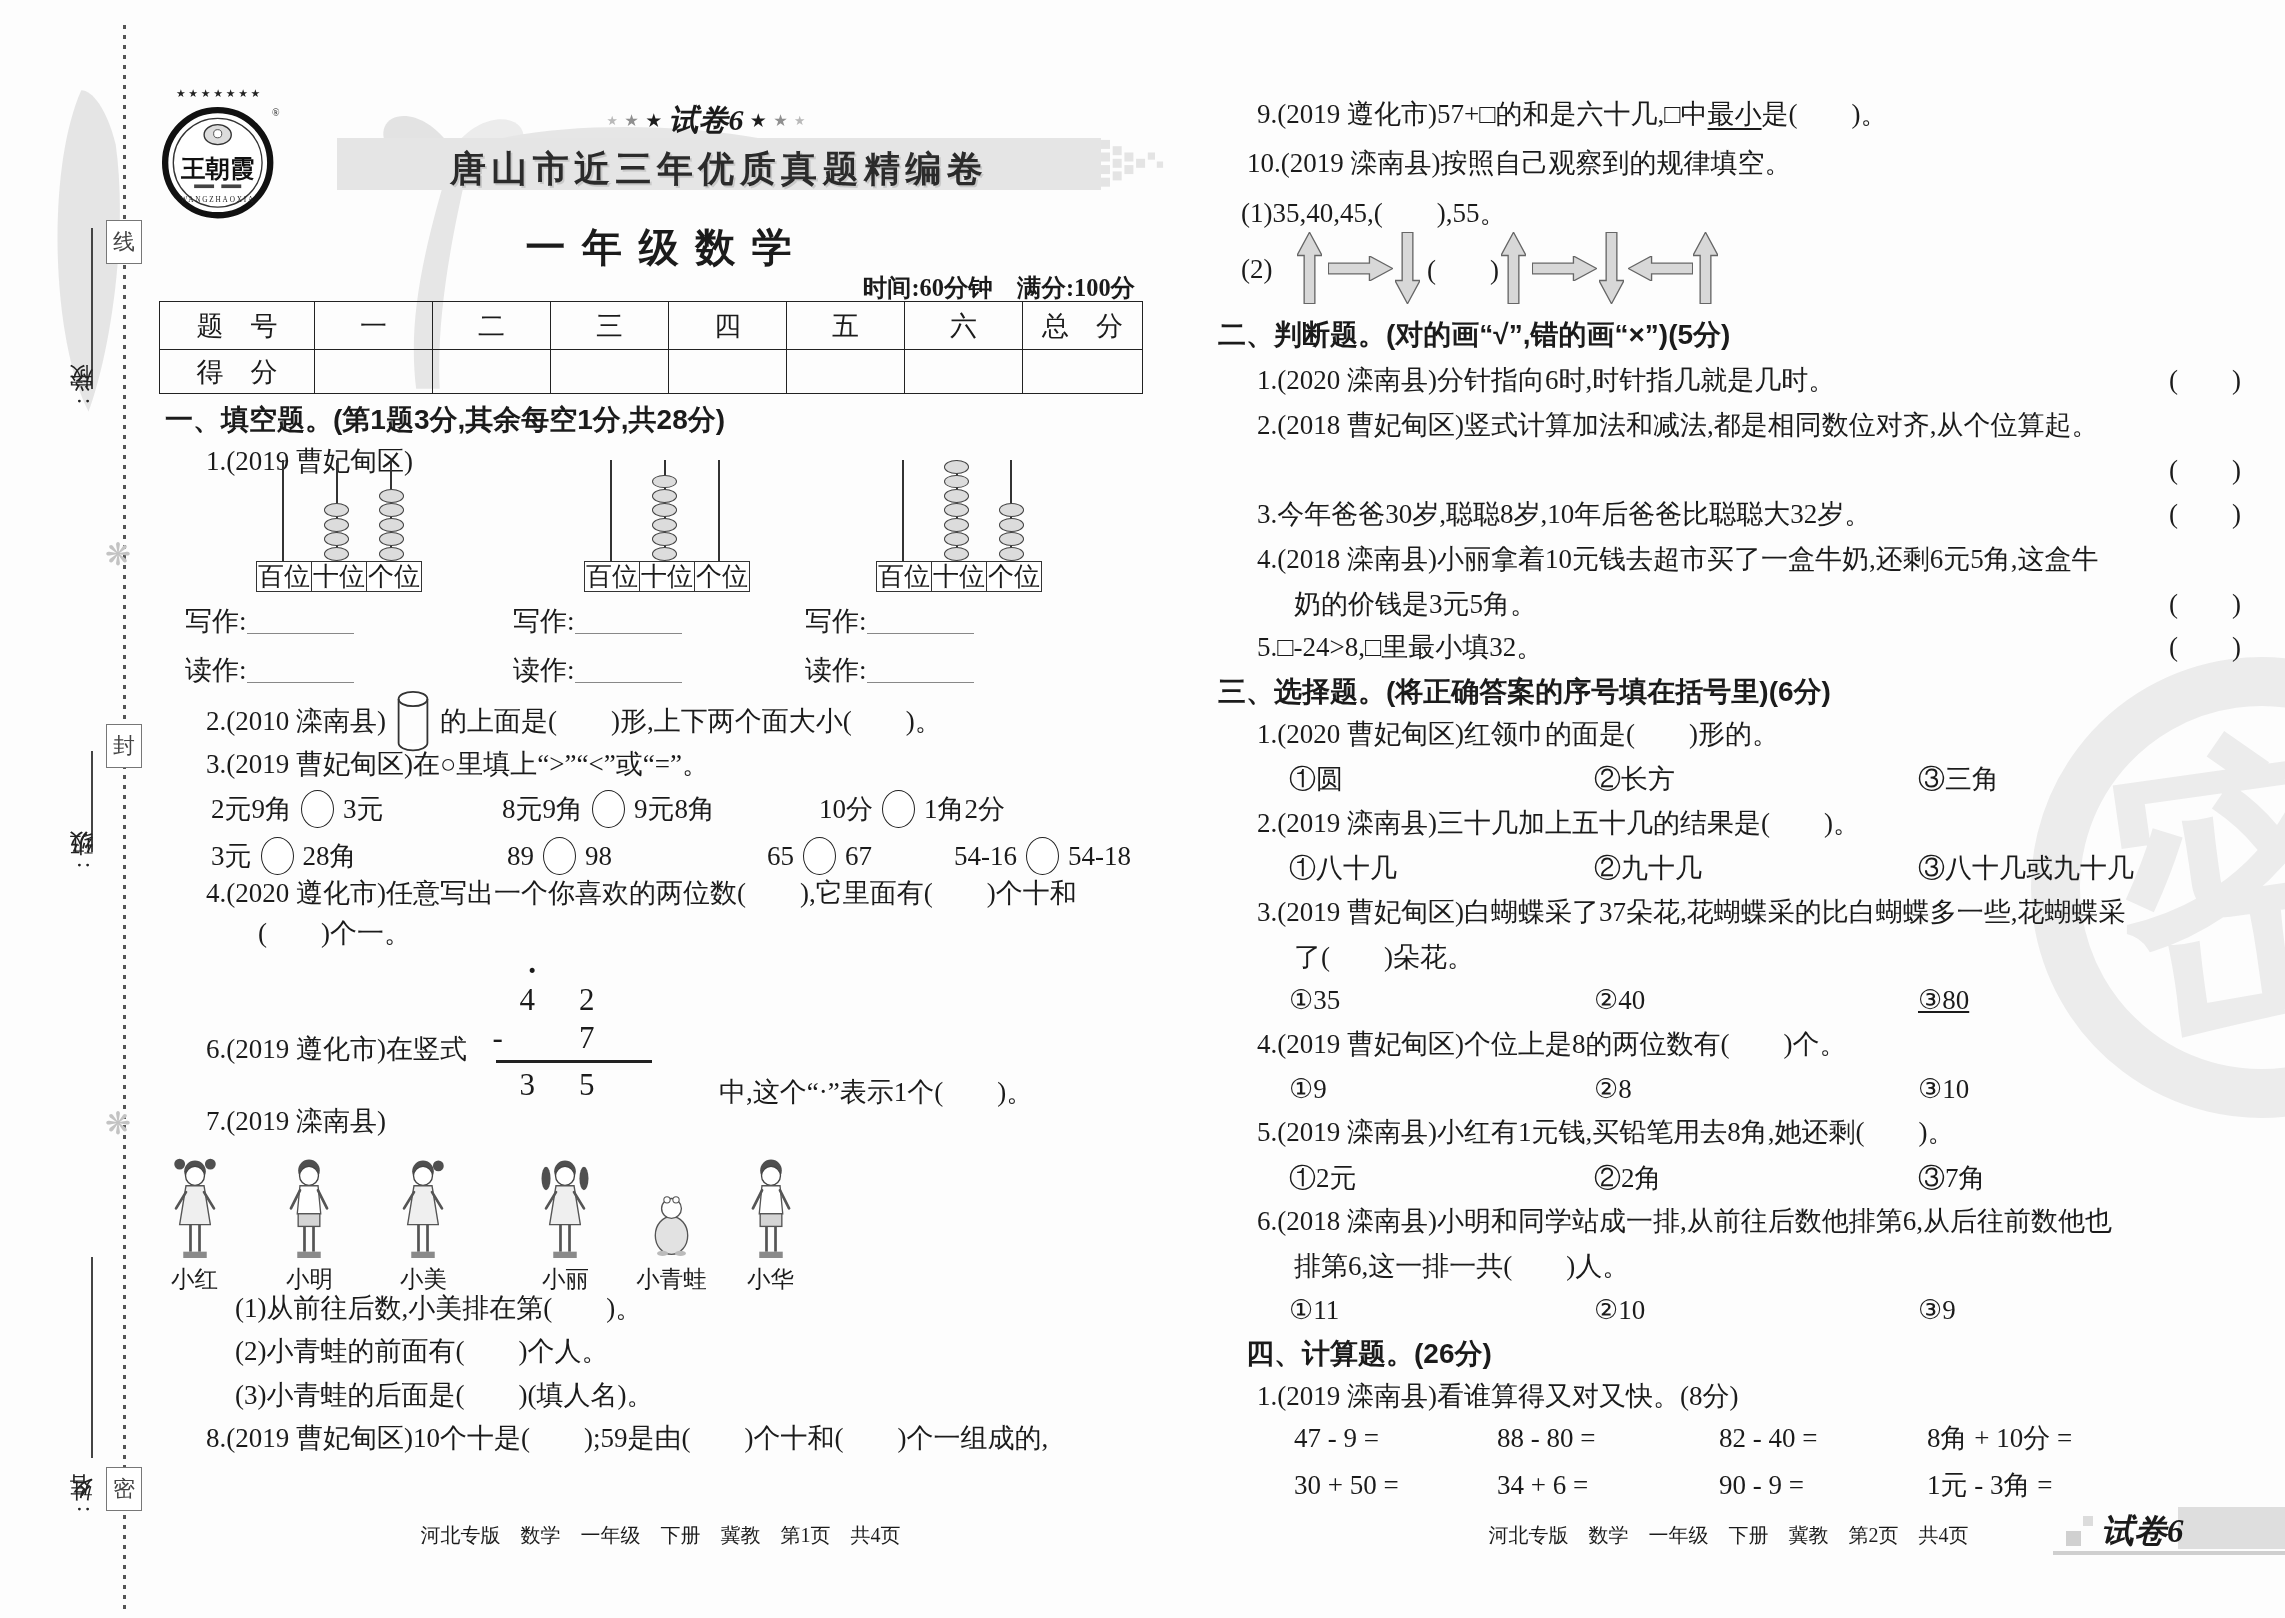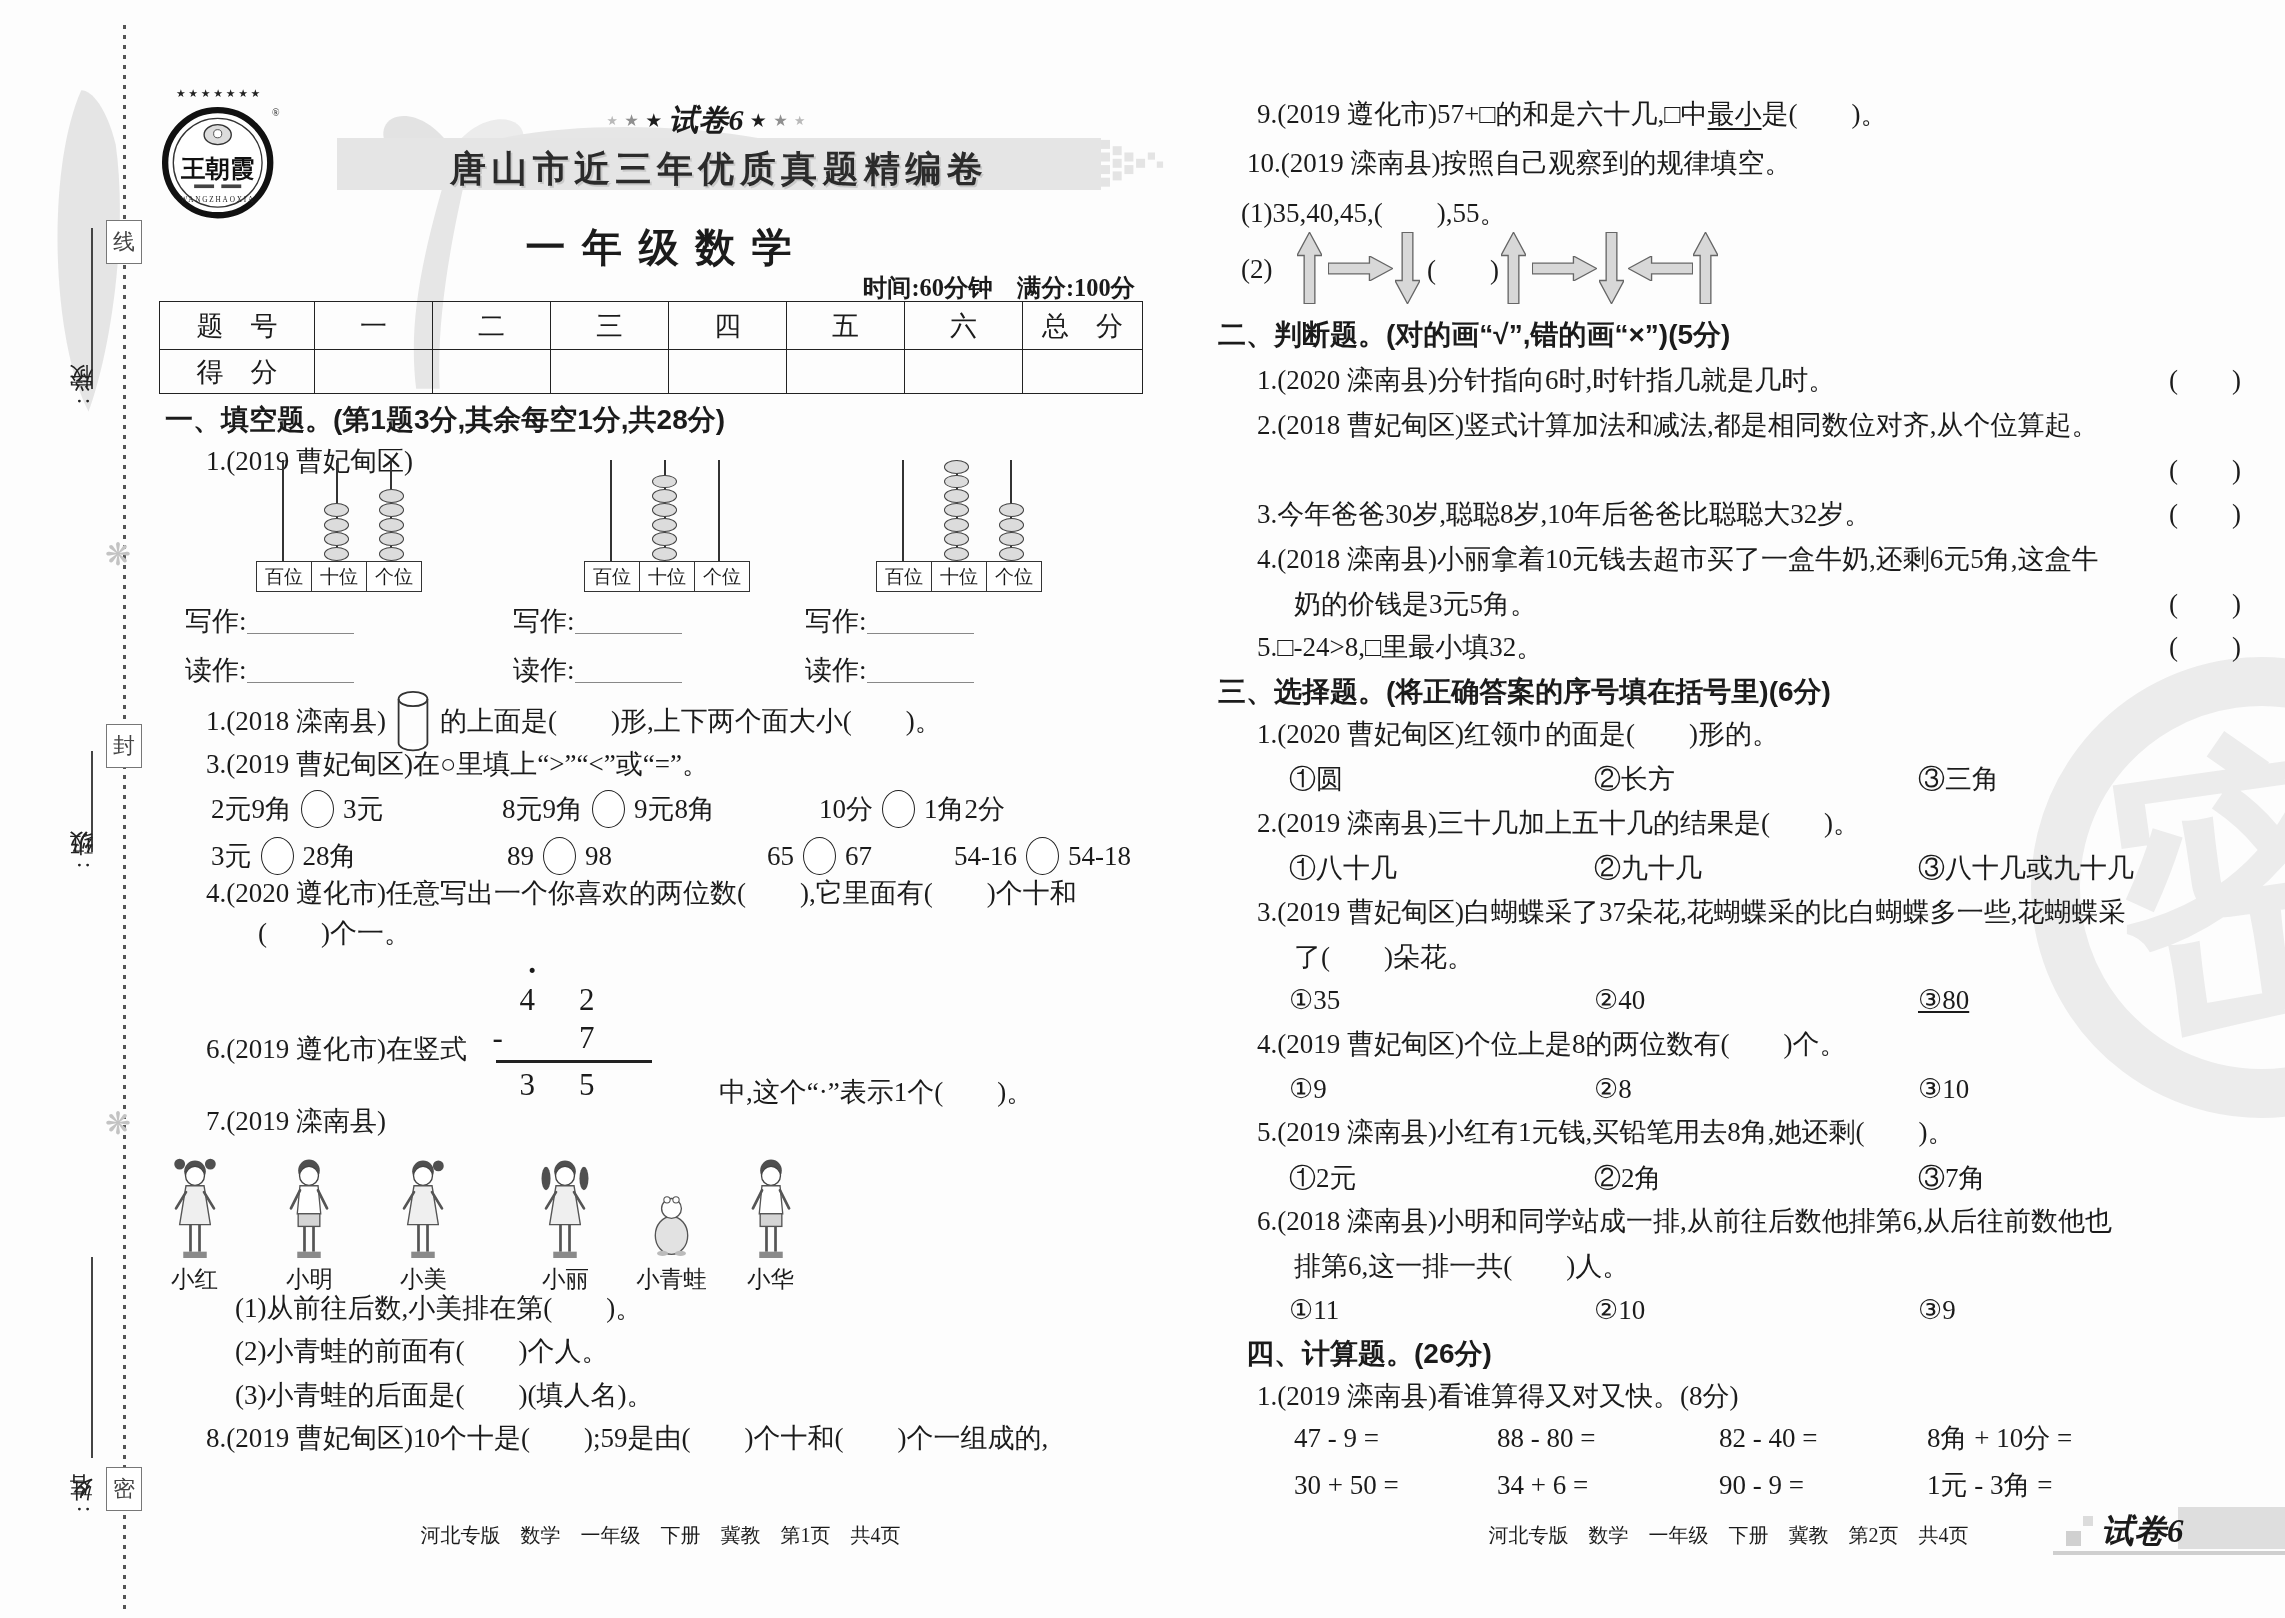--- a/index.html
+++ b/index.html
@@ -14,21 +14,21 @@
   .circ{display:inline-block;width:31px;height:36px;border:1.8px solid #222;border-radius:50%;
         vertical-align:-10px;margin:0 9px;background:#fff;}
   
   #score-table{position:absolute;left:159px;top:301px;border-collapse:collapse;}
   #score-table td{border:1.8px solid #222;font-size:27px;text-align:center;padding:0;}
   
   .abacus-group{position:absolute;width:244px;height:226px;}
   .rod{position:absolute;top:0;width:1.8px;height:101px;background:#333;}
   .bead{position:absolute;width:25px;height:13.6px;background:#dcdcdc;border:1.4px solid #444;border-radius:50%;box-sizing:border-box;}
   .abox{position:absolute;left:71px;top:101px;display:flex;border:1.8px solid #333;background:#fff;}
-  .abox .acell{width:54px;height:29px;border-left:1.8px solid #333;display:flex;align-items:center;justify-content:center;font-size:19px;}
+  .abox .acell{width:54px;height:29px;border-left:1.8px solid #333;display:flex;align-items:center;justify-content:center;font-size:26px;}
   .abox .acell:first-child{border-left:none;}
   .wr-row{position:absolute;left:0;font-size:27px;}
   
   .dotline{position:absolute;left:123px;top:25px;width:2.7px;height:1585px;
            background:repeating-linear-gradient(#555 0 3.6px,transparent 3.6px 10px);}
   .vlabel{position:absolute;writing-mode:vertical-rl;transform:rotate(180deg);font-size:23.5px;letter-spacing:3.6px;color:#222;}
   .vline{position:absolute;width:1.8px;background:#444;}
   .sealbox{position:absolute;left:106px;width:34px;height:42px;border:1.8px solid #777;background:#fff;color:#444;
            display:flex;align-items:center;justify-content:center;font-size:22px;}
   .rosette{position:absolute;left:105px;font-size:31px;color:#c3c3c3;}
@@ -224,21 +224,21 @@
       <div class="bead" style="left: 139px; top: 14.5px;"></div>
       <div class="bead" style="left: 139px; top: 0px;"></div>
       <div class="rod" style="left: 205px;"></div>
       <div class="bead" style="left: 194px; top: 87px;"></div>
       <div class="bead" style="left: 194px; top: 72px;"></div>
       <div class="bead" style="left: 194px; top: 58px;"></div>
       <div class="bead" style="left: 194px; top: 43px;"></div>
     </div>
 
   <div class="t" style="left:206px;top:689px;display:flex;align-items:center;gap:5.4px;">
-    <span>1.(2018 滦南县)</span>
+    <span>2.(2010 滦南县)</span>
     <svg width="36" height="65" style="margin:0 3.6px;" viewBox="0 0 40 72">
       <ellipse cx="20" cy="11" rx="16" ry="8" fill="#fff" stroke="#333" stroke-width="2"></ellipse>
       <line x1="4" y1="11" x2="4" y2="60" stroke="#333" stroke-width="2"></line>
       <line x1="36" y1="11" x2="36" y2="60" stroke="#333" stroke-width="2"></line>
       <path d="M4,60 a16,8 0 0 0 32,0" fill="#fff" stroke="#333" stroke-width="2"></path>
     </svg>
     <span>的上面是(　　)形,上下两个面大小(　　)。</span>
   </div>
 
   <div class="t" style="left:206px;top:748px;">3.(2019 曹妃甸区)在○里填上“&gt;”“&lt;”或“=”。</div>

